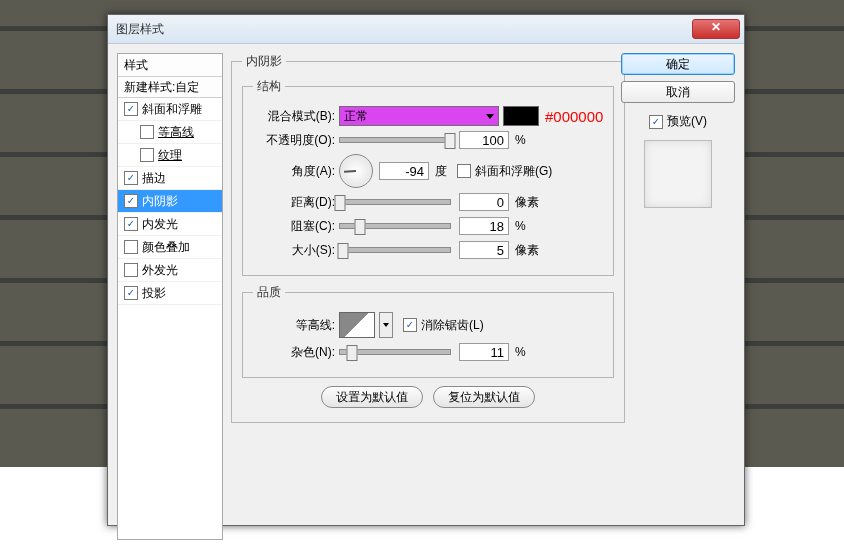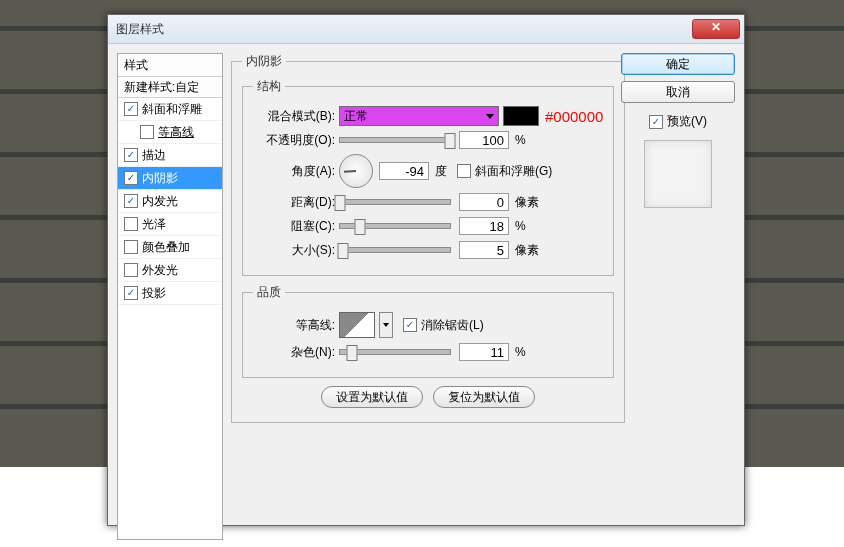--- a/index.html
+++ b/index.html
@@ -65,35 +65,35 @@
         <div class="sp-sub">新建样式:自定</div>
         <div id="styles-list">
             <div class="sp-item">
               <span class="cb">✓</span>
               <span>斜面和浮雕</span>
             </div>
             <div class="sp-item indent">
               <span class="cb"></span>
               <span>等高线</span>
             </div>
+            <div class="sp-item indent">
+              <span class="cb"></span>
+              <span>纹理</span>
+            </div>
             <div class="sp-item">
               <span class="cb">✓</span>
               <span>描边</span>
             </div>
             <div class="sp-item sel">
               <span class="cb">✓</span>
               <span>内阴影</span>
             </div>
             <div class="sp-item">
               <span class="cb">✓</span>
               <span>内发光</span>
-            </div>
-            <div class="sp-item">
-              <span class="cb"></span>
-              <span>光泽</span>
             </div>
             <div class="sp-item">
               <span class="cb"></span>
               <span>颜色叠加</span>
             </div>
             <div class="sp-item">
               <span class="cb"></span>
               <span>外发光</span>
             </div>
             <div class="sp-item">

